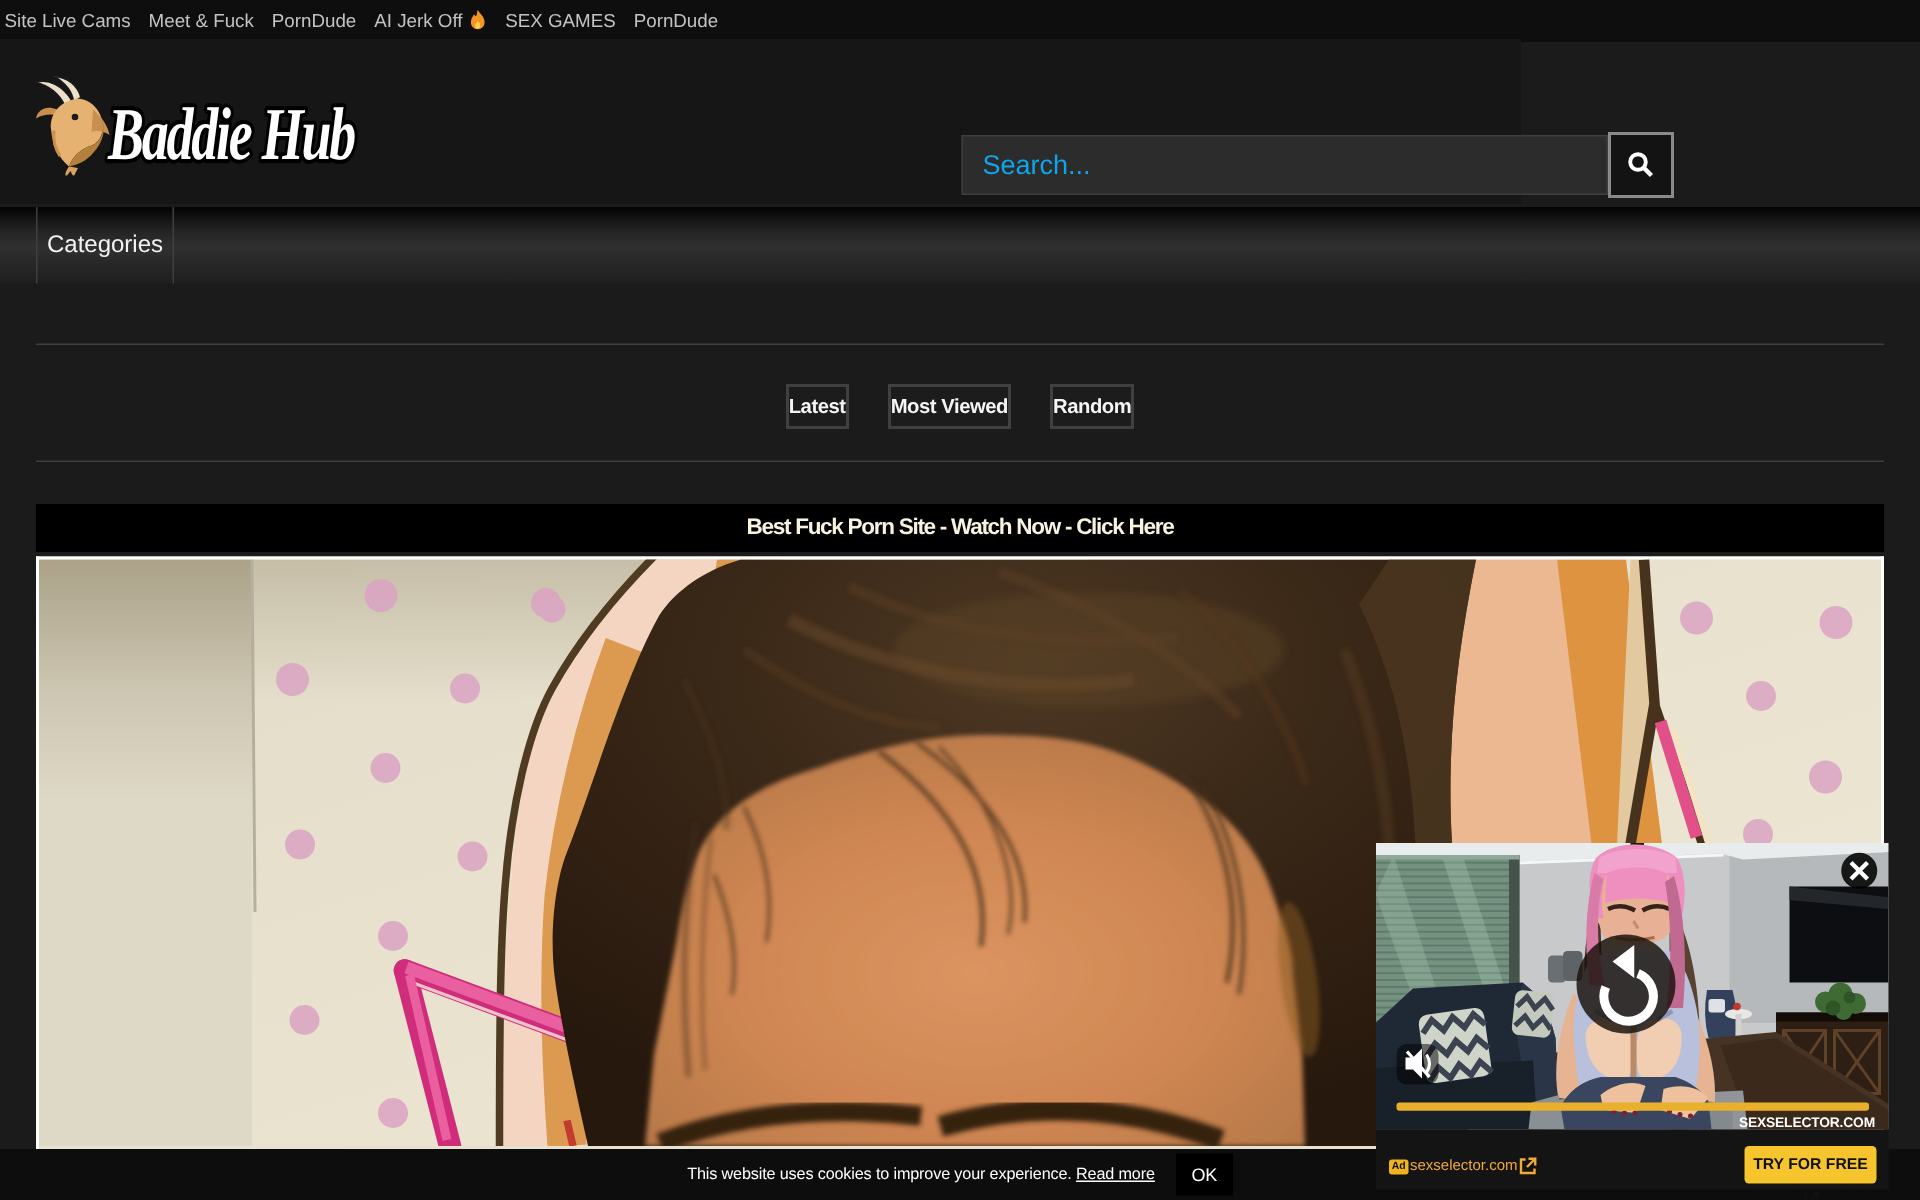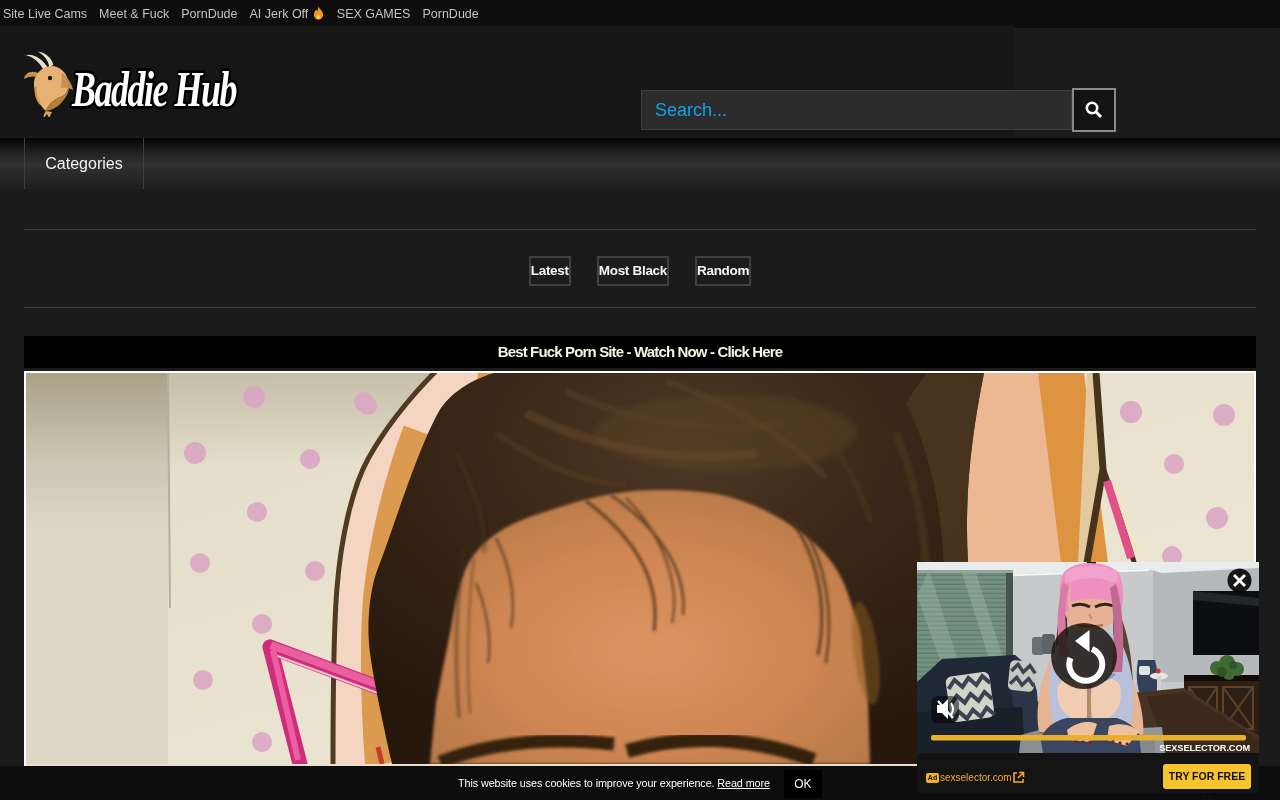--- a/index.html
+++ b/index.html
@@ -12,21 +12,21 @@
   .header { position:absolute; left:0; top:26px; width:1014px; height:110px; background:#161616; }
   .logo { position:absolute; left:22px; top:25px; }
   .searchwrap { position:absolute; left:641px; top:62px; }
   .searchbox { position:absolute; left:0; top:2px; width:431px; height:40px; background:#2c2c2c;
     border:1px solid #3e3e3e; color:#0ea5e9; font-size:18px; line-height:38px; padding-left:13px; }
   .searchbtn { position:absolute; left:431px; top:0; width:44px; height:44px; background:#131313;
     border:2px solid #8a8a8a; }
   .searchbtn svg { position:absolute; left:11px; top:11px; }
   .navbar { position:absolute; left:0; top:138px; width:1280px; height:51px;
     background:linear-gradient(180deg,#030303 0%,#232323 30%,#303030 52%,#272727 75%,#1e1e1e 100%); }
-  .cattab { position:absolute; left:24px; top:0; width:120px; height:51px;
+  .cattab { position:absolute; left:24px; top:0; width:92px; height:51px;
     border-left:1px solid #3f3f3f; border-right:1px solid #3f3f3f;
     color:#f2f2f2; font-size:16px; line-height:51px; text-align:center; }
   .hr1 { position:absolute; left:24px; top:229px; width:1232px; height:1px; background:#3e3e3e; }
   .hr2 { position:absolute; left:24px; top:307px; width:1232px; height:1px; background:#3e3e3e; }
   .btnrow { position:absolute; left:0; top:256px; width:1280px; text-align:center; }
   .btn { display:inline-block; height:30px; line-height:26px; background:#1c1c1c;
     border:2px solid #404040; color:#f5f5f5; font-size:13.5px; font-weight:bold; letter-spacing:-0.3px;
     padding:0 0; margin:0 13px; }
   .banner { position:absolute; left:24px; top:336px; width:1232px; height:32px; background:#000;
     color:#f7f3e0; font-size:15px; font-weight:bold; text-align:center; line-height:32px; letter-spacing:-0.85px; }
@@ -83,21 +83,21 @@
           <circle cx="7" cy="7" r="5.2" fill="none" stroke="#fff" stroke-width="2.6"></circle>
           <line x1="11" y1="11" x2="16" y2="16" stroke="#fff" stroke-width="3"></line>
         </svg>
     </div>
   </div>
 </div>
 <div class="navbar">
     <div class="cattab">Categories</div>
   </div>
 <div class="hr1"></div>
-<div class="btnrow"><span class="btn">Latest</span><span class="btn">Most Black</span><span class="btn">Random</span></div>
+<div class="btnrow"><span class="btn">Latest</span><span class="btn">Most Viewed</span><span class="btn">Random</span></div>
 <div class="hr2"></div>
 <div class="banner">Best Fuck Porn Site - Watch Now - Click Here</div>
 <div class="photo">
 <svg width="1228" height="391" viewBox="0 0 1228 391">
   <defs>
     <radialGradient id="skin" cx="50%" cy="58%" r="72%">
       <stop offset="0%" stop-color="#db9461"></stop>
       <stop offset="50%" stop-color="#cf8652"></stop>
       <stop offset="85%" stop-color="#b97a4a"></stop>
       <stop offset="100%" stop-color="#b07143"></stop>

